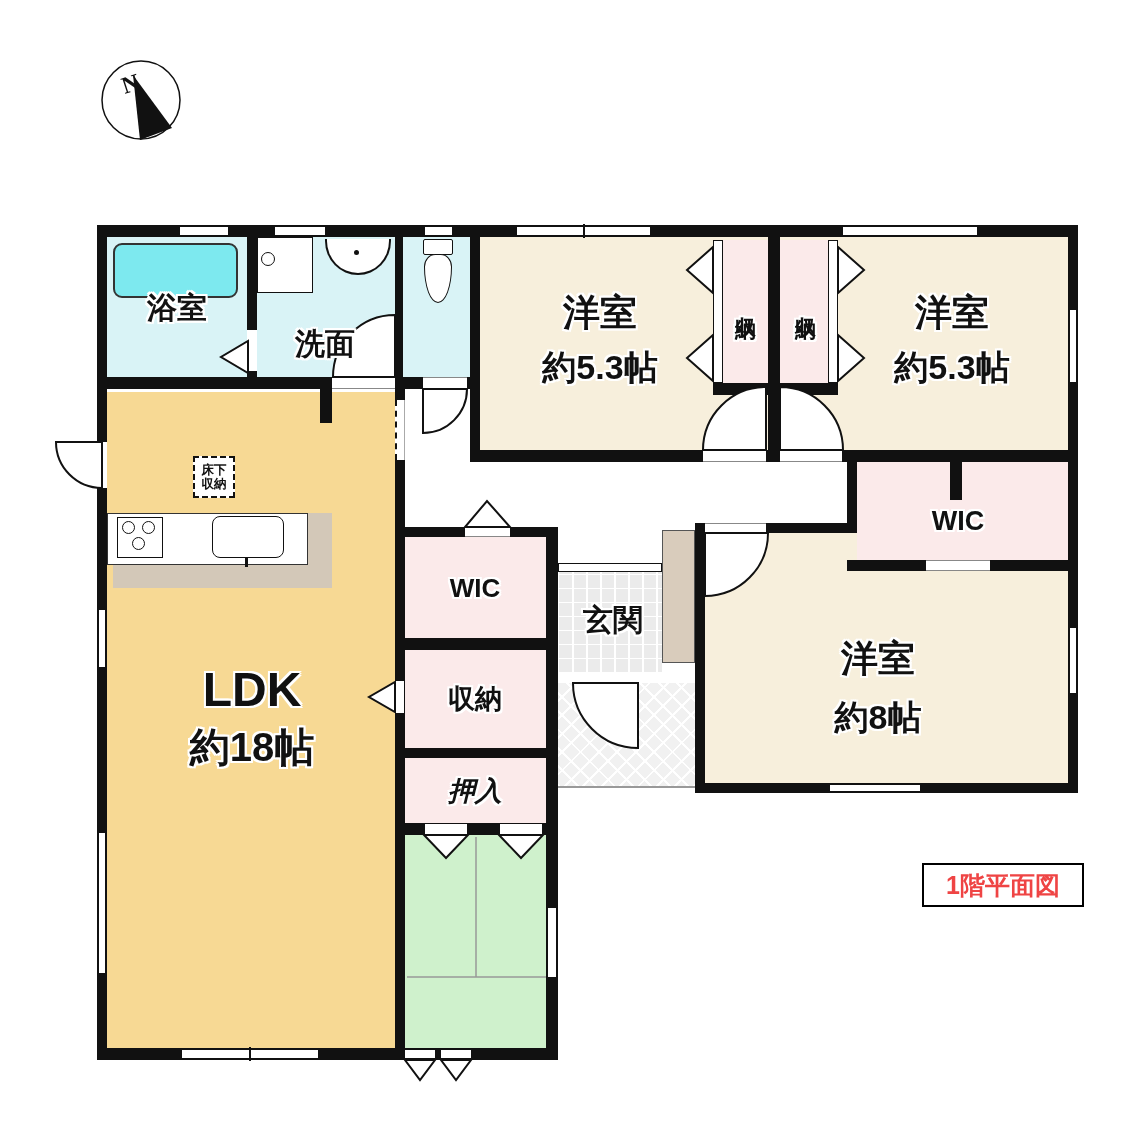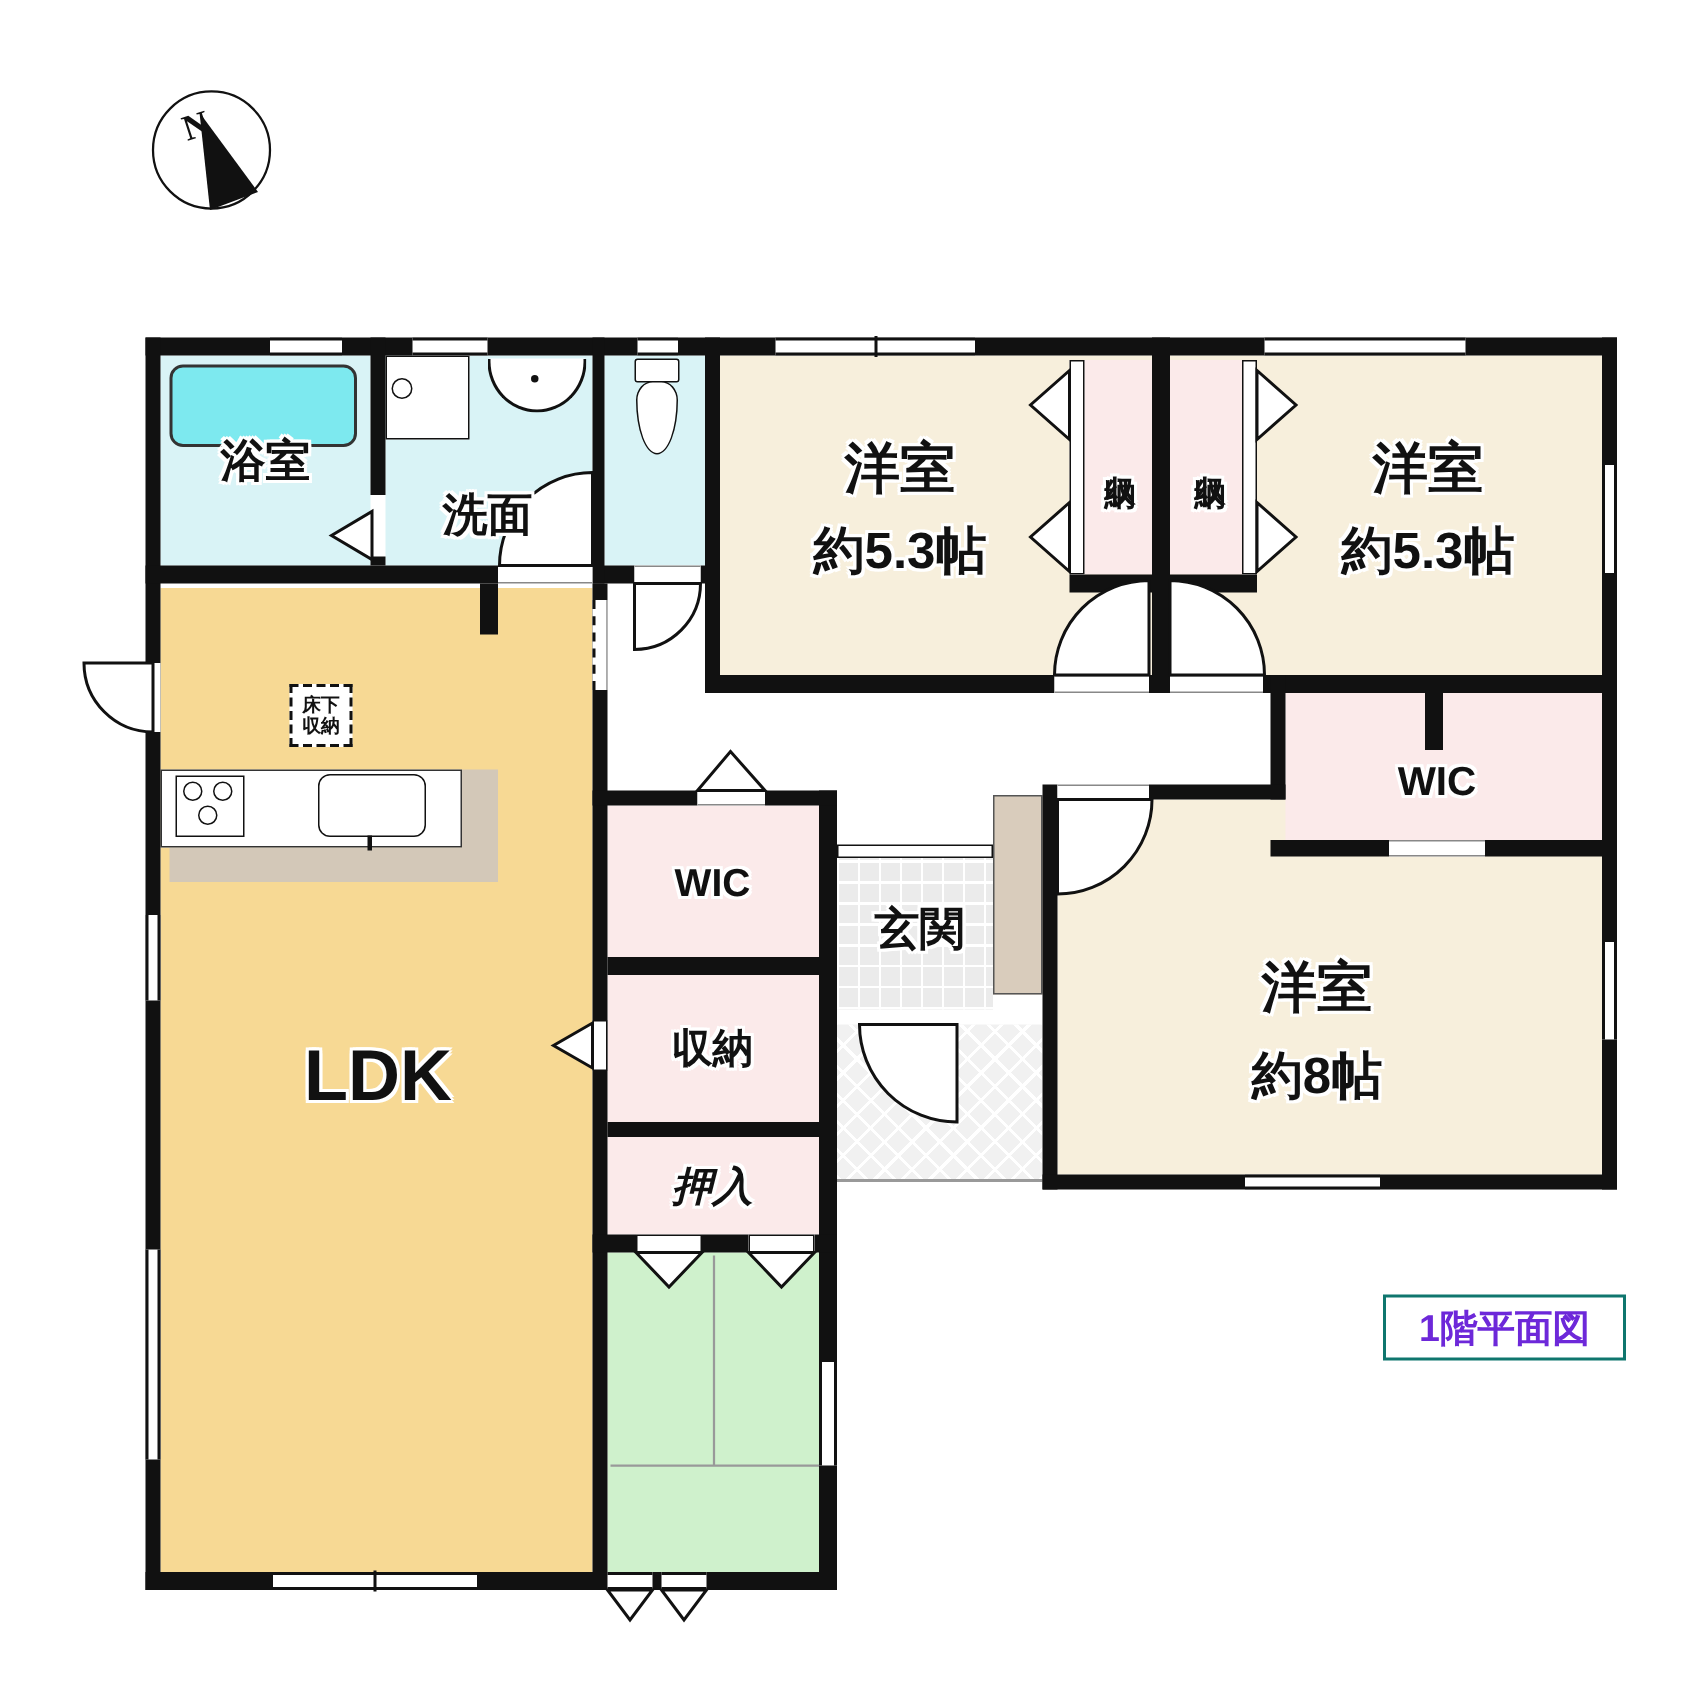--- a/index.html
+++ b/index.html
@@ -25,22 +25,22 @@
   .c-tan{background:#f7d994;}
   .c-green{background:#cff1cc;}
   .c-taupe{background:#d3c8b8;}
   .tile{background-color:#ebebeb;
         background-image:repeating-linear-gradient(0deg,#fff 0 1.5px,transparent 1.5px 14px),
                          repeating-linear-gradient(90deg,#fff 0 1.5px,transparent 1.5px 14px);}
   .hatch{background-color:#f1f1f1;
          background-image:repeating-linear-gradient(45deg,#fff 0 2px,transparent 2px 13px),
                           repeating-linear-gradient(-45deg,#fff 0 2px,transparent 2px 13px);}
   .dashed-open{position:absolute;background:#fff;border-left:2px dashed #111;border-right:1px solid #aaa;box-sizing:border-box;z-index:3;}
-  .planbox{position:absolute;border:2px solid #0f766e;background:#fff;z-index:5;display:flex;align-items:center;justify-content:center;
-           font-weight:bold;font-size:25px;color:#6d28d9;}
+  .planbox{position:absolute;border:2px solid #000000;background:#fff;z-index:5;display:flex;align-items:center;justify-content:center;
+           font-weight:bold;font-size:25px;color:#ef4444;}
 </style>
 </head>
 <body>
 
 <div id="plan">
 
   <div class="floor c-wet" style="left:107px;top:237px;width:140px;height:140px;"></div>
   <div class="floor c-wet" style="left:257px;top:237px;width:138px;height:140px;"></div>
   <div class="floor c-wet" style="left:403px;top:237px;width:67px;height:140px;"></div>
   <div class="floor c-cream" style="left:480px;top:237px;width:288px;height:215px;"></div>
@@ -203,21 +203,21 @@
   <div class="label" style="left:613px;top:620px;font-size:30px;">
     <span>玄関</span></div>
   <div class="label" style="left:475px;top:589px;font-size:26px;">
     <span>WIC</span></div>
   <div class="label" style="left:475px;top:699px;font-size:27px;">
     <span>収納</span></div>
   <div class="label" style="left:475px;top:791px;font-size:27px;font-style:italic;">
     <span>押入</span></div>
   <div class="label" style="left:252px;top:718px;font-size:48px;line-height:55px;">
     <span>LDK</span><br>
-    </div>
+    <span style="font-size:40px;">約18帖</span></div>
   <div class="label small" style="left:214px;top:477px;font-size:12.5px;line-height:14px;font-weight:bold;">
     <span>床下</span><br>
     <span>収納</span></div>
 
   <div class="planbox" style="left:922px;top:863px;width:158px;height:40px;">
     <span>1階平面図</span>
   </div>
 
 </div>
 

